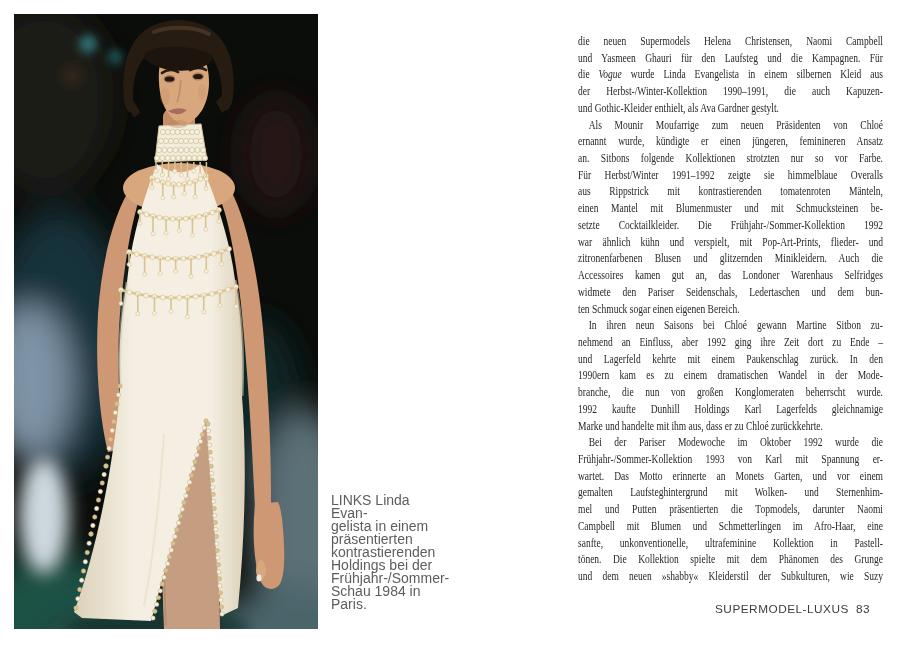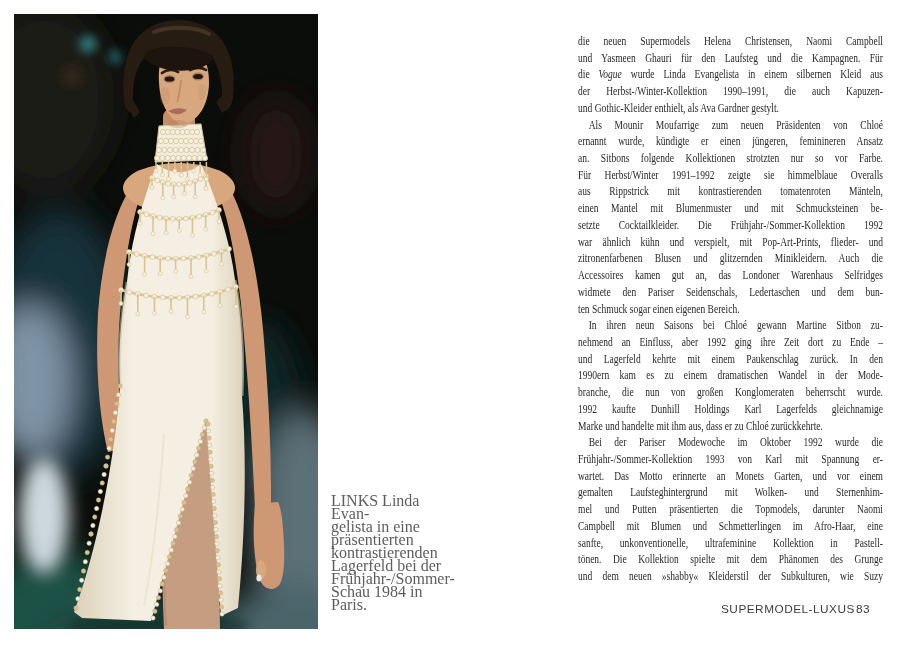--- a/index.html
+++ b/index.html
@@ -6,21 +6,21 @@
   .page{
     position:relative;width:900px;height:648px;background:var(--page-bg,#ffffff);
     overflow:hidden;font-family:"Liberation Serif",serif;
   }
   
   .photo{position:absolute;left:14px;top:14px;width:304px;height:615px;}
   .photo svg{display:block;width:304px;height:615px;}
   
   .caption{
     position:absolute;left:331px;top:494px;width:115px;
-    font-family:Liberation Serif, serif;font-size:16px;line-height:13px;
+    font-family:Liberation Sans, sans-serif;font-size:14px;line-height:13px;
     color:var(--caption-color,#5d5d5d);
   }
   
   .article{
     position:absolute;left:578px;top:34px;width:372px;
     transform:scaleX(0.8199);transform-origin:0 0;
     color:var(--body-color,#2a2726);
   }
   .para{margin:0;}
   .line{
@@ -29,21 +29,21 @@
   }
   .para:not(.lj) .line:last-child{text-align-last:left;}
   .para.ind .line:first-child{text-indent:13px;}
   .line i{font-style:italic;}
   
   .footer{
     position:absolute;top:602px;right:30px;
     font-family:"Liberation Sans",sans-serif;font-size:11.8px;
     letter-spacing:0.5px;color:var(--footer-color,#3c3c3c);white-space:nowrap;
   }
-  .footer .pagenum{margin-left:1px;}
+  .footer .pagenum{margin-left:7px;}
 </style>
 </head>
 <body>
 
 <div class="page">
 
   <div class="photo">
     <svg id="photo-svg" viewBox="0 0 304 615" xmlns="http://www.w3.org/2000/svg">
       <defs>
         <filter id="blurL" x="-60%" y="-60%" width="220%" height="220%">
@@ -388,24 +388,24 @@
             <circle cx="186.1" cy="161" r="2.1" fill="#f6f0df" stroke="#d9c391" stroke-width="0.6"></circle>
             <line x1="192.4" y1="148" x2="192.4" y2="163" stroke="#d9c391" stroke-width="1.5"></line>
             <circle cx="192.4" cy="165" r="2.1" fill="#f6f0df" stroke="#d9c391" stroke-width="0.6"></circle>
           </g>
       </g>
     </svg>
   </div>
 
   <div class="caption">
       <div>LINKS  Linda Evan-</div>
-      <div>gelista in eine</div>
+      <div>gelista in einem</div>
       <div>präsentierten</div>
       <div>kontrastierenden</div>
-      <div>Lagerfeld bei der</div>
+      <div>Holdings bei der</div>
       <div>Frühjahr-/Sommer-</div>
       <div>Schau 1984 in Paris.</div>
     </div>
 
   <div class="article">
       <div class="para">
         <div class="line"><span>die neuen Supermodels Helena Christensen, Naomi Campbell</span></div>
         <div class="line"><span>und Yasmeen Ghauri für den Laufsteg und die Kampagnen. Für</span></div>
         <div class="line"><span>die </span><i>Vogue</i><span> wurde Linda Evangelista in einem silbernen Kleid aus</span></div>
         <div class="line"><span>der Herbst-/Winter-Kollektion 1990–1991, die auch Kapuzen-</span></div>

